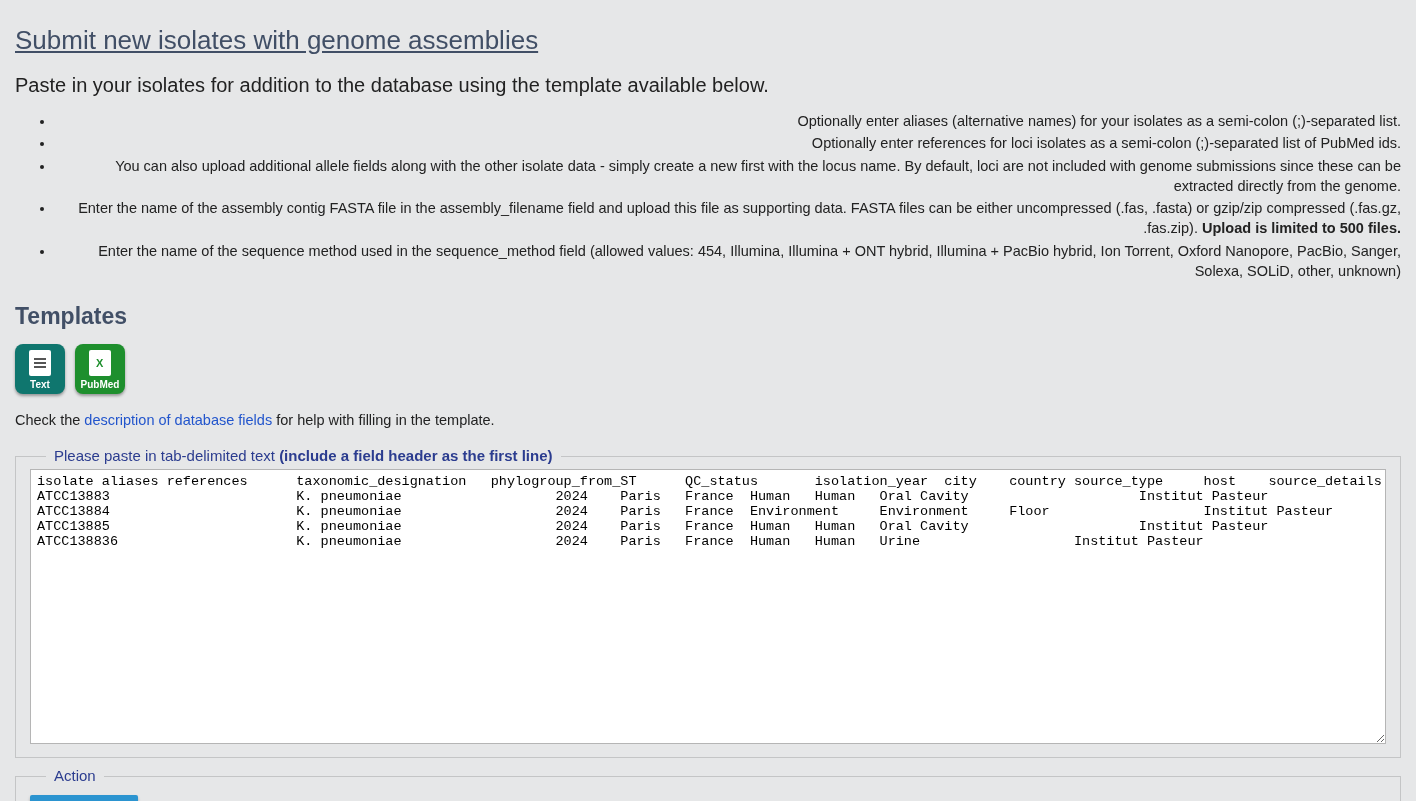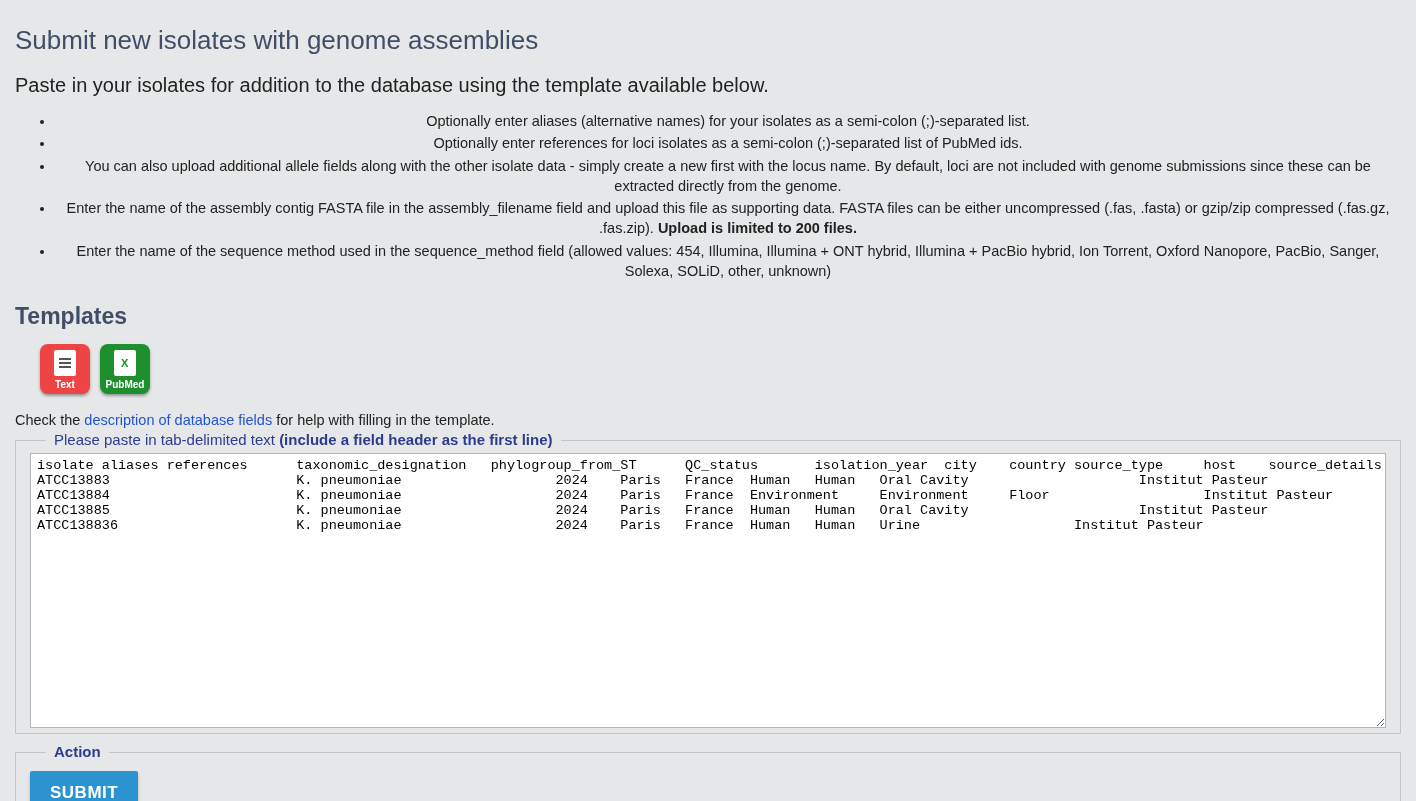--- a/index.html
+++ b/index.html
@@ -9,20 +9,21 @@
     background: #e6e7e8;
     font-family: Arial, Helvetica, sans-serif;
     font-size: 14px;
     color: #333;
   }
   h1 {
     font-size: 26px;
     font-weight: 400;
     color: #414f66;
     margin: 10px 0 18px 0;
+    text-decoration: underline;
   }
   h2 {
     font-size: 23px;
     font-weight: 700;
     color: #414f66;
     margin: 22px 0 14px 0;
   }
   .intro {
     font-size: 20px;
     color: #222;
@@ -31,21 +32,21 @@
   ul.instructions {
     margin: 0 0 18px 0;
     padding-left: 40px;
   }
   ul.instructions li {
     font-size: 14.5px;
     color: #222;
     margin-bottom: 2px;
     line-height: 1.4;
     list-style-type: disc;
-    text-align: center;
+    text-align: right;
   }
   .template-icons {
     display: flex;
     gap: 10px;
     margin-bottom: 18px;
   }
   .tmpl-icon {
     width: 50px;
     height: 50px;
     border-radius: 8px;
@@ -55,39 +56,39 @@
     justify-content: flex-end;
     padding: 4px 0;
     cursor: pointer;
     position: relative;
     box-shadow: 0 2px 3px rgba(0,0,0,0.35);
   }
   .tmpl-icon .topicon {
     position:absolute;
     top:6px;
   }
-  .tmpl-icon.text-i { background:#ef4444;margin-left:25px; }
+  .tmpl-icon.text-i { background:#0f766e; }
   .tmpl-icon.excel-i { background:#1e8f2d; }
   .tmpl-icon span {
     color:#fff;
     font-size:10px;
     font-weight:600;
     margin-top:auto;
   }
   .help-line {
     font-size: 14.5px;
     color: #222;
-    margin-bottom:12px;
+    margin-bottom:28px;
   }
   .help-line a { color:#2255cc; text-decoration:none; }
   
   .fieldset {
     border:1px solid #c4c5c6;
     border-radius:0px;
-    padding: 12px 14px 2px 14px;
+    padding: 12px 14px 10px 14px;
     margin: 0 0 18px 0;
     position:relative;
   }
   .legend {
     position:absolute;
     top:-10px;
     left:30px;
     background:#e6e7e8;
     padding:0 8px;
     color:#2b3c8f;
@@ -109,21 +110,20 @@
     tab-size:8;
   }
   .action-legend {
     position:absolute;
     top:-10px;
     left:30px;
     background:#e6e7e8;
     padding:0 8px;
     color:#2b3c8f;
     font-size:15px;
-    font-weight:bold;
   }
   button.submit {
     background:#2b94d0;
     color:#fff;
     border:none;
     padding:12px 20px;
     font-size:17px;
     font-weight:700;
     letter-spacing:0.5px;
     cursor:pointer;
@@ -142,21 +142,21 @@
 <body>
 
 <h1>Submit new isolates with genome assemblies</h1>
 
 <div class="intro">Paste in your isolates for addition to the database using the template available below.</div>
 
 <ul class="instructions" id="instr-list">
     <li>Optionally enter aliases (alternative names) for your isolates as a semi-colon (;)-separated list.</li>
     <li>Optionally enter references for loci isolates as a semi-colon (;)-separated list of PubMed ids.</li>
     <li>You can also upload additional allele fields along with the other isolate data - simply create a new first with the locus name. By default, loci are not included with genome submissions since these can be extracted directly from the genome.</li>
-    <li>Enter the name of the assembly contig FASTA file in the assembly_filename field and upload this file as supporting data. FASTA files can be either uncompressed (.fas, .fasta) or gzip/zip compressed (.fas.gz, .fas.zip). <strong>Upload is limited to 200 files.</strong></li>
+    <li>Enter the name of the assembly contig FASTA file in the assembly_filename field and upload this file as supporting data. FASTA files can be either uncompressed (.fas, .fasta) or gzip/zip compressed (.fas.gz, .fas.zip). <strong>Upload is limited to 500 files.</strong></li>
     <li>Enter the name of the sequence method used in the sequence_method field (allowed values: 454, Illumina, Illumina + ONT hybrid, Illumina + PacBio hybrid, Ion Torrent, Oxford Nanopore, PacBio, Sanger, Solexa, SOLiD, other, unknown)</li>
   </ul>
 
 <h2>Templates</h2>
 
 <div class="template-icons">
   <div class="tmpl-icon text-i">
     <div class="topicon icon-shape">
       <div class="lines">
           <div></div>

